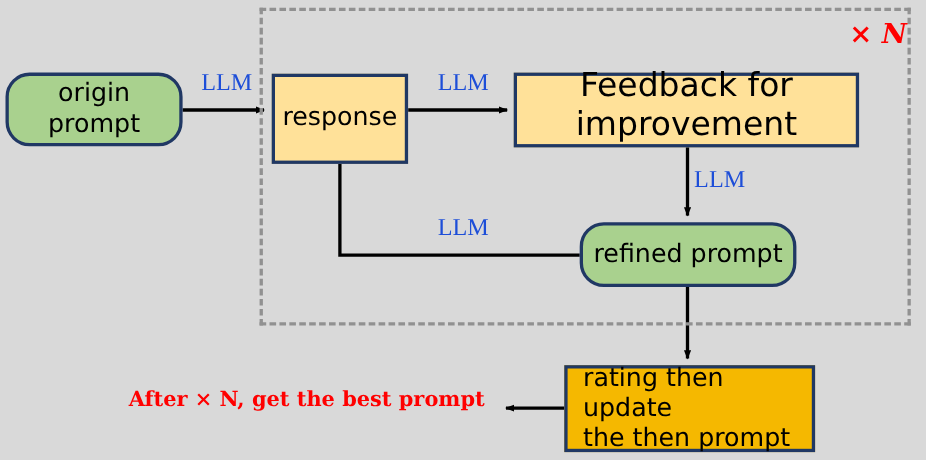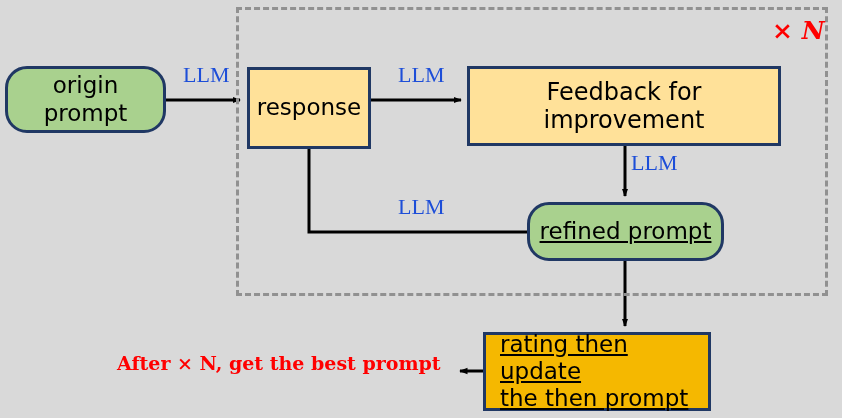--- a/index.html
+++ b/index.html
@@ -46,35 +46,34 @@
 
   #node-origin-prompt {
     left: 5px; top: 66px; width: 161px; height: 67px;
     font-size: 23px;
   }
   #node-response {
     left: 247px; top: 67px; width: 124px; height: 82px;
     font-size: 23px;
   }
   #node-feedback {
-    left: 467px; top: 66px; width: 314px; height: 80px;
-    font-size: 24px;
+    left: 467px; top: 66px; width: 314px; height: 68px;
+    font-size: 30px;
+    align-items: flex-end;
   }
   #node-refined-prompt {
     left: 527px; top: 202px; width: 197px; height: 59px;
     font-size: 23px;
-    text-decoration: underline;
   }
   #node-rating {
-    left: 483px; top: 332px; width: 228px; height: 79px;
+    left: 513px; top: 332px; width: 228px; height: 79px;
     font-size: 23px;
     padding-left: 14px;
     justify-content: center;
     text-align: left;
-    text-decoration: underline;
   }
   .edge-label {
     position: absolute;
     font-family: Liberation Serif, serif;
     font-size: 22px;
     color: #1d4ed8;
     white-space: nowrap;
     z-index: 6;
   }
   #label-llm-1 { left: 183px; top: 62px; }

